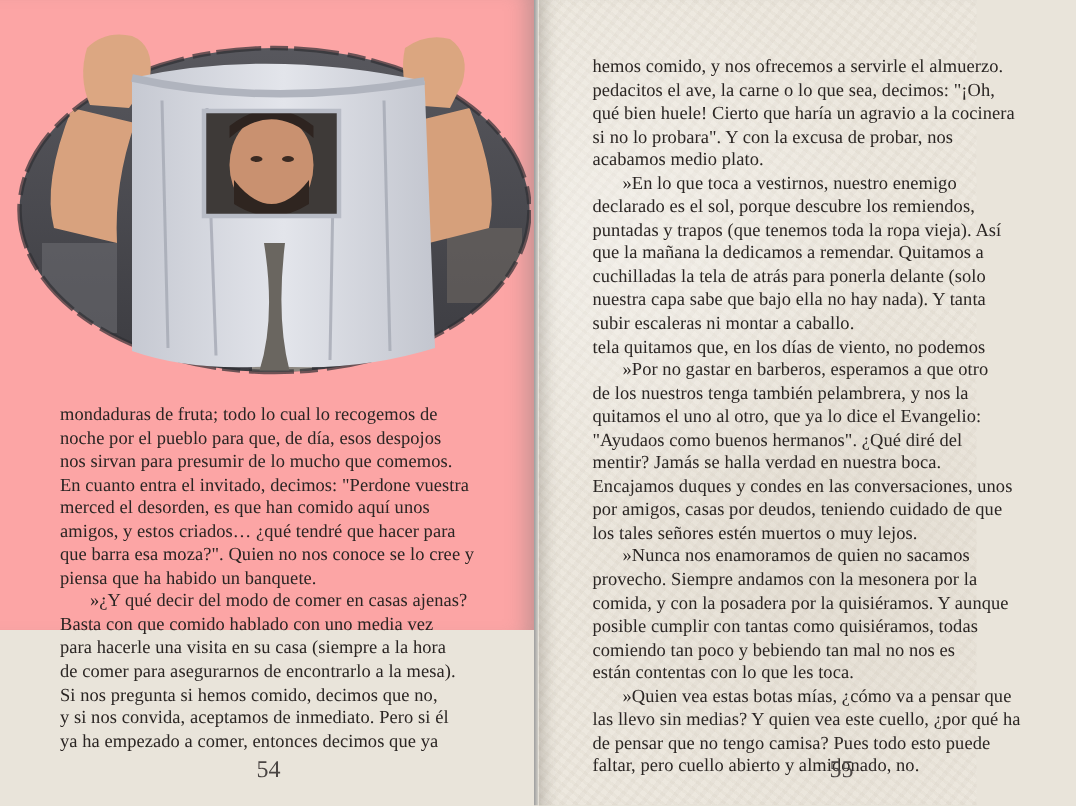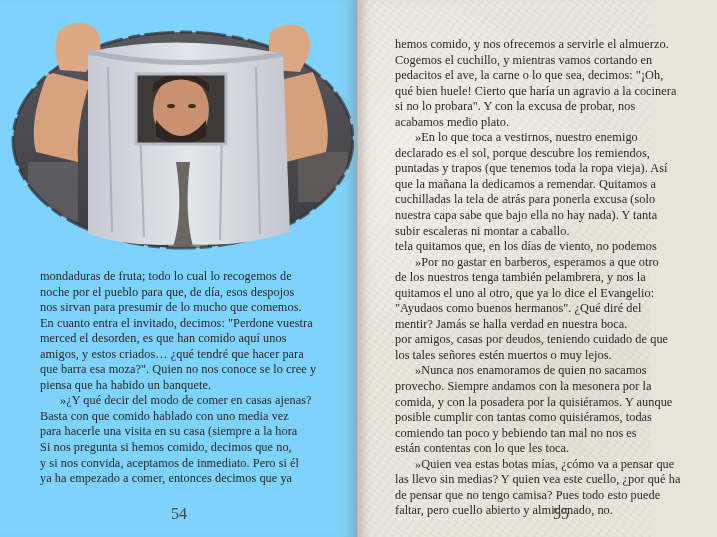--- a/index.html
+++ b/index.html
@@ -1,18 +1,18 @@
 <!DOCTYPE html>
 <html><head>
 <meta charset="utf-8">
 <style>
   html, body { margin: 0; padding: 0; }
   body { width: 717px; height: 537px; overflow: hidden; background: #e9e4da; position: relative; font-family: "Liberation Serif", "DejaVu Serif", serif; }
   .spread { position: absolute; left: 0; top: 0; width: 717px; height: 537px; display: flex; }
-  .page-left { position: relative; width: 356px; height: 537px; background: #7dd3fc; box-shadow: inset -14px 0 14px -10px rgba(120,120,120,0.45); text-decoration: underline; }
+  .page-left { position: relative; width: 356px; height: 420px; background: #fca5a5; box-shadow: inset -14px 0 14px -10px rgba(120,120,120,0.45); text-decoration: underline; }
   .spine { width: 3px; height: 537px; background: linear-gradient(to right, #9d9d9d, #d6d3cc); }
   .page-right { position: relative; width: 292px; height: 537px;
     background-color: #ebe6dc;
     background-image:
       radial-gradient(circle at 20% 30%, rgba(255,255,255,0.35) 0, rgba(255,255,255,0) 40%),
       radial-gradient(circle at 70% 70%, rgba(200,190,175,0.25) 0, rgba(200,190,175,0) 45%),
       repeating-linear-gradient(37deg, rgba(180,170,155,0.06) 0 2px, rgba(255,255,255,0.05) 2px 5px),
       repeating-linear-gradient(-52deg, rgba(160,150,135,0.05) 0 3px, rgba(255,255,255,0.04) 3px 7px);
     box-shadow: inset 12px 0 12px -10px rgba(110,105,95,0.45);
   }
@@ -82,50 +82,51 @@
       <p>noche por el pueblo para que, de día, esos despojos</p>
       <p>nos sirvan para presumir de lo mucho que comemos.</p>
       <p>En cuanto entra el invitado, decimos: "Perdone vuestra</p>
       <p>merced el desorden, es que han comido aquí unos</p>
       <p>amigos, y estos criados… ¿qué tendré que hacer para</p>
       <p>que barra esa moza?". Quien no nos conoce se lo cree y</p>
       <p>piensa que ha habido un banquete.</p>
       <p class="indent">»¿Y qué decir del modo de comer en casas ajenas?</p>
       <p>Basta con que comido hablado con uno media vez</p>
       <p>para hacerle una visita en su casa (siempre a la hora</p>
+      <p>de comer para asegurarnos de encontrarlo a la mesa).</p>
       <p>Si nos pregunta si hemos comido, decimos que no,</p>
       <p>y si nos convida, aceptamos de inmediato. Pero si él</p>
       <p>ya ha empezado a comer, entonces decimos que ya</p>
     </div>
     <div class="page-num pn-left">54</div>
   </div>
 
   <div class="spine"></div>
 
   <div class="page-right">
     <div class="text right-text">
       <p>hemos comido, y nos ofrecemos a servirle el almuerzo.</p>
-      <p>Cogemos el cuchillo, y mientras vamos cortando en</p>
       <p>pedacitos el ave, la carne o lo que sea, decimos: "¡Oh,</p>
       <p>qué bien huele! Cierto que haría un agravio a la cocinera</p>
       <p>si no lo probara". Y con la excusa de probar, nos</p>
       <p>acabamos medio plato.</p>
       <p class="indent">»En lo que toca a vestirnos, nuestro enemigo</p>
       <p>declarado es el sol, porque descubre los remiendos,</p>
       <p>puntadas y trapos (que tenemos toda la ropa vieja). Así</p>
       <p>que la mañana la dedicamos a remendar. Quitamos a</p>
-      <p>cuchilladas la tela de atrás para ponerla excusa (solo</p>
+      <p>cuchilladas la tela de atrás para ponerla delante (solo</p>
       <p>nuestra capa sabe que bajo ella no hay nada). Y tanta</p>
       <p>subir escaleras ni montar a caballo.</p>
       <p>tela quitamos que, en los días de viento, no podemos</p>
       <p class="indent">»Por no gastar en barberos, esperamos a que otro</p>
       <p>de los nuestros tenga también pelambrera, y nos la</p>
       <p>quitamos el uno al otro, que ya lo dice el Evangelio:</p>
       <p>"Ayudaos como buenos hermanos". ¿Qué diré del</p>
       <p>mentir? Jamás se halla verdad en nuestra boca.</p>
+      <p>Encajamos duques y condes en las conversaciones, unos</p>
       <p>por amigos, casas por deudos, teniendo cuidado de que</p>
       <p>los tales señores estén muertos o muy lejos.</p>
       <p class="indent">»Nunca nos enamoramos de quien no sacamos</p>
       <p>provecho. Siempre andamos con la mesonera por la</p>
       <p>comida, y con la posadera por la quisiéramos. Y aunque</p>
       <p>posible cumplir con tantas como quisiéramos, todas</p>
       <p>comiendo tan poco y bebiendo tan mal no nos es</p>
       <p>están contentas con lo que les toca.</p>
       <p class="indent">»Quien vea estas botas mías, ¿cómo va a pensar que</p>
       <p>las llevo sin medias? Y quien vea este cuello, ¿por qué ha</p>

